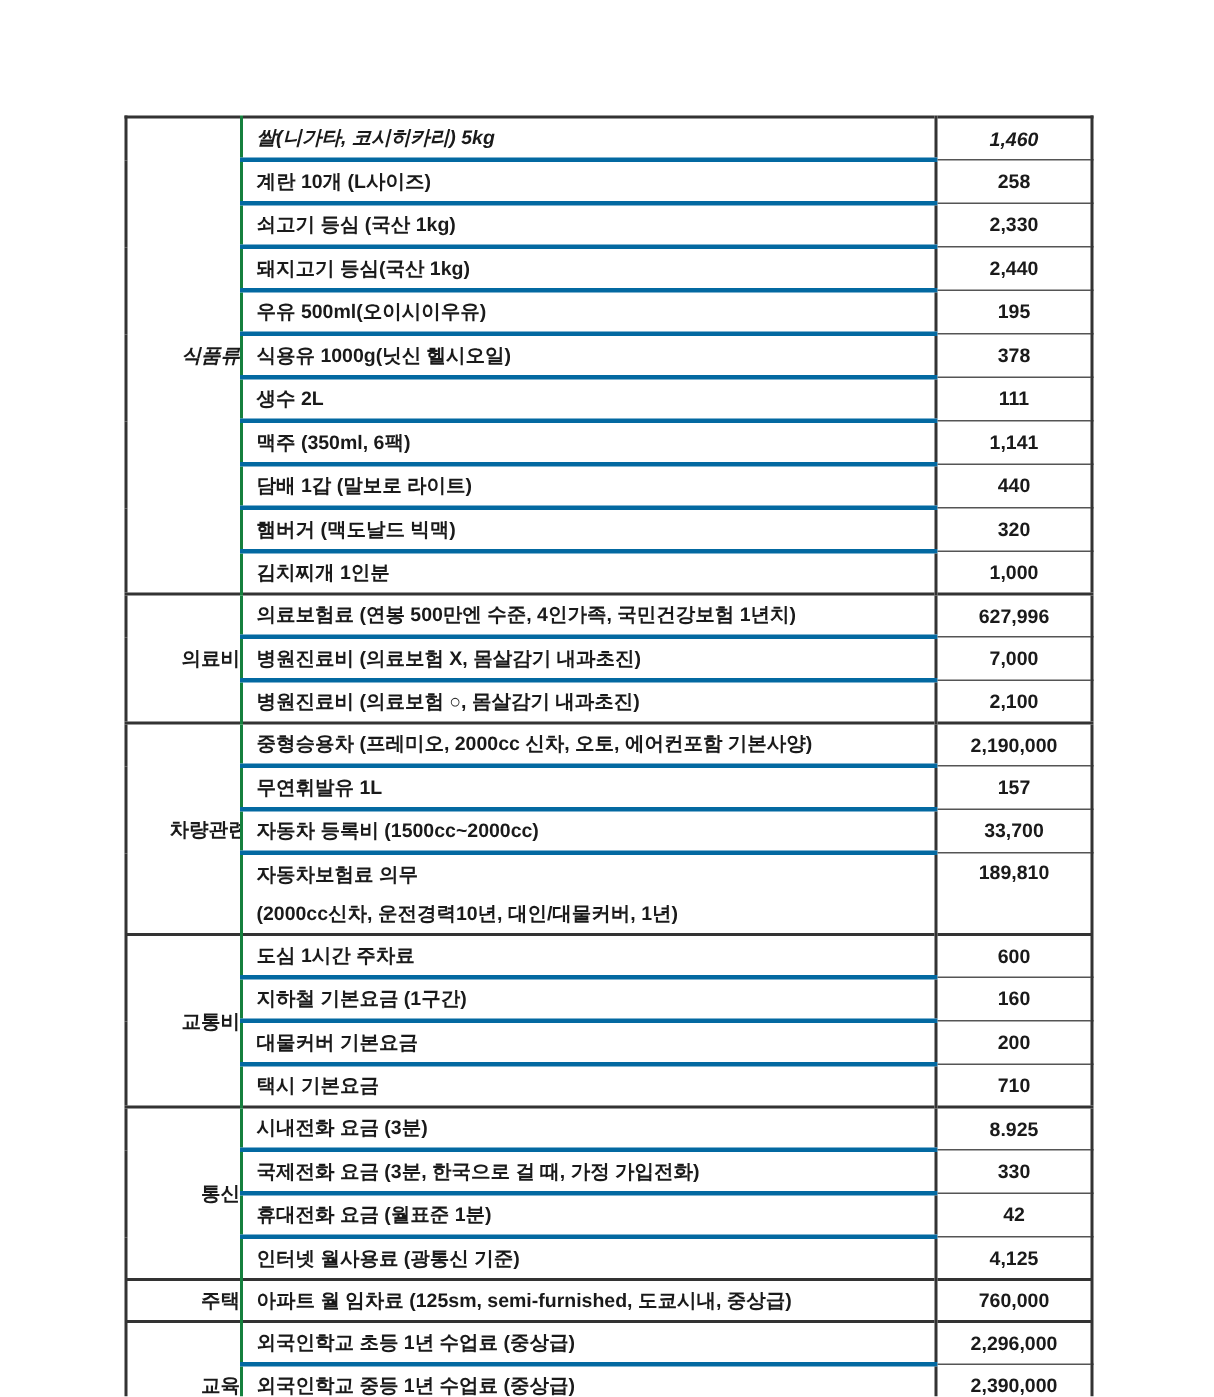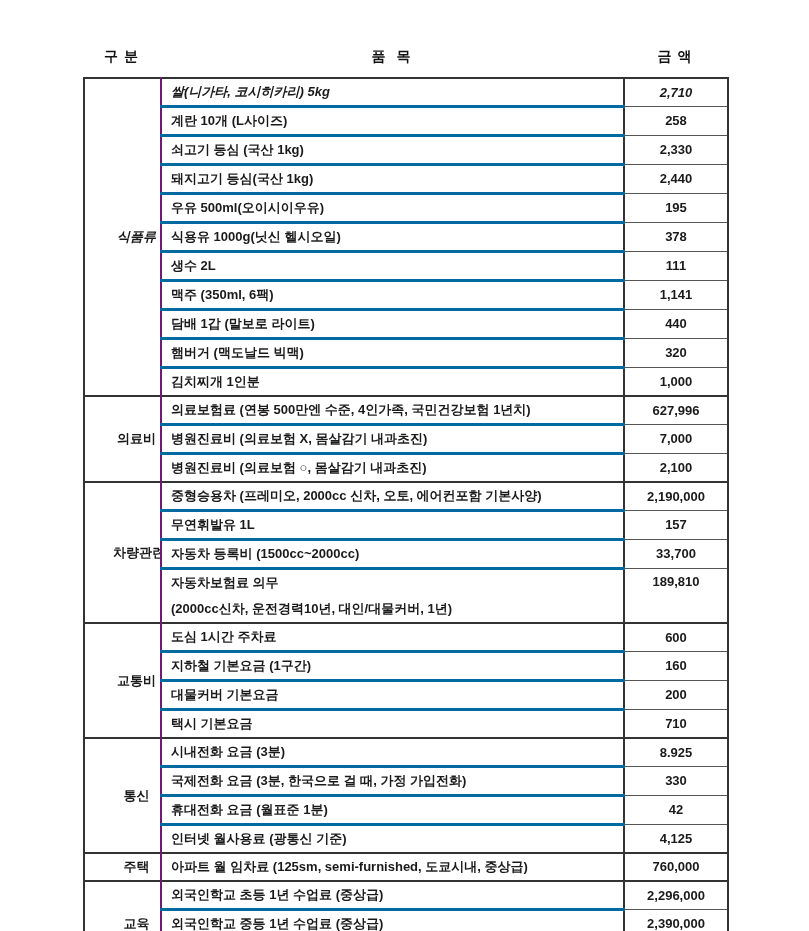--- a/index.html
+++ b/index.html
@@ -57,23 +57,23 @@
     font-size: 13px;
     font-weight: 700;
     color: #1a1a1a;
     padding: 0;
     height: 26px;
     line-height: 26px;
     overflow: hidden;
     white-space: nowrap;
   }
   #price-table td.cat {
-    text-align: center;
+    text-align: right;
     vertical-align: middle;
-    border-right: 2px solid #701a75;
+    border-right: 2px solid #15803d;
     padding-left: 28px;
   }
   #price-table td.item {
     text-align: left;
     padding-left: 9px;
     border-top: 3px solid #0369a1;
     border-right: 2px solid #333333;
   }
   #price-table td.amt {
     text-align: center;
@@ -103,38 +103,33 @@
   #price-table .line2 {
     display: block;
     line-height: 26px;
   }
 </style>
 </head>
 <body>
 
 <div id="page">
 
-  <div id="col-headers">
-    <div class="hdr cat">구 분</div>
-    <div class="hdr item">품  목</div>
-    <div class="hdr amt">금 액</div>
-  </div>
 
   <div id="price-table-wrap">
     <table id="price-table">
       <colgroup>
         <col class="c-cat">
         <col class="c-item">
         <col class="c-amt">
       </colgroup>
       <tbody id="table-body">
           <tr class="group-start first-row">
             <td class="cat" rowspan="11">식품류</td>
             <td class="item">쌀(니가타, 코시히카리) 5kg</td>
-            <td class="amt">2,710</td>
+            <td class="amt">1,460</td>
           </tr>
           <tr>
             <td class="item">계란 10개 (L사이즈)</td>
             <td class="amt">258</td>
           </tr>
           <tr>
             <td class="item">쇠고기 등심 (국산 1kg)</td>
             <td class="amt">2,330</td>
           </tr>
           <tr>

